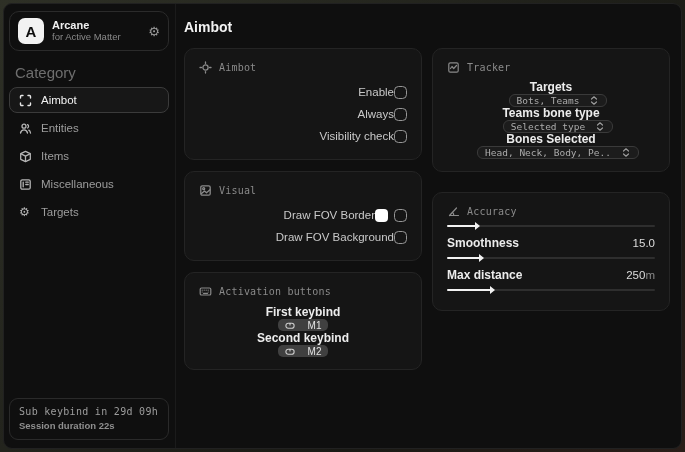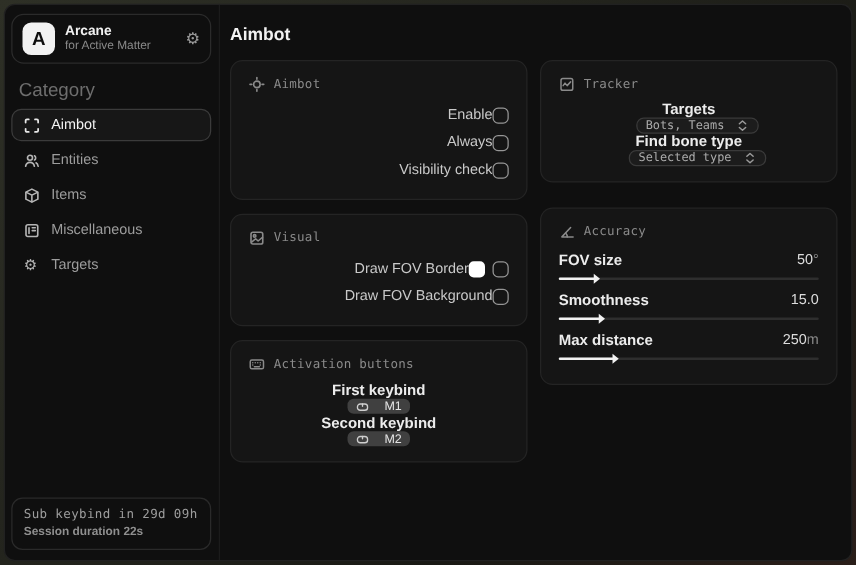--- a/index.html
+++ b/index.html
@@ -292,23 +292,34 @@
               <span class="dd-btn">
                 <span class="dd-label">Bots, Teams</span>
                 <span class="icn">
                   <svg width="10" height="11" viewBox="0 0 10 11" fill="none" stroke="currentColor" stroke-width="1.2" stroke-linecap="round" stroke-linejoin="round">
                     <path d="M2.5 4 5 1.8 7.5 4M2.5 7 5 9.2 7.5 7"></path>
                   </svg>
                 </span>
               </span>
             </div>
             <div class="row tracker-row">
-              <span class="row-label strong">Find bone type</span>
+              <span class="row-label strong">Teams bone type</span>
               <span class="dd-btn">
                 <span class="dd-label">Selected type</span>
+                <span class="icn">
+                  <svg width="10" height="11" viewBox="0 0 10 11" fill="none" stroke="currentColor" stroke-width="1.2" stroke-linecap="round" stroke-linejoin="round">
+                    <path d="M2.5 4 5 1.8 7.5 4M2.5 7 5 9.2 7.5 7"></path>
+                  </svg>
+                </span>
+              </span>
+            </div>
+            <div class="row tracker-row">
+              <span class="row-label strong">Bones Selected</span>
+              <span class="dd-btn">
+                <span class="dd-label">Head, Neck, Body, Pe..</span>
                 <span class="icn">
                   <svg width="10" height="11" viewBox="0 0 10 11" fill="none" stroke="currentColor" stroke-width="1.2" stroke-linecap="round" stroke-linejoin="round">
                     <path d="M2.5 4 5 1.8 7.5 4M2.5 7 5 9.2 7.5 7"></path>
                   </svg>
                 </span>
               </span>
             </div>
           </section>
 
           <section class="card">
@@ -316,24 +327,20 @@
               <span class="icn">
                 <svg width="13" height="13" viewBox="0 0 13 13" fill="none" stroke="currentColor" stroke-width="1.2" stroke-linecap="round">
                   <path d="M2.5 10.5h9M2.5 10.5 9.5 3"></path>
                   <path d="M6.8 10.5A4.3 4.3 0 0 0 5.5 7.4"></path>
                 </svg>
               </span>
               <span class="card-title">Accuracy</span>
             </div>
 
             <div class="slider-block">
-              <div class="slider-head">
-                <span class="row-label strong">FOV size</span>
-                <span class="slider-value"><span>50</span><span class="slider-unit">°</span></span>
-              </div>
               <div class="slider-track">
                 <span class="slider-fill" style="width: 14%;">
                     <span class="slider-thumb"></span>
                   </span>
               </div>
             </div>
 
             <div class="slider-block">
               <div class="slider-head">
                 <span class="row-label strong">Smoothness</span>

